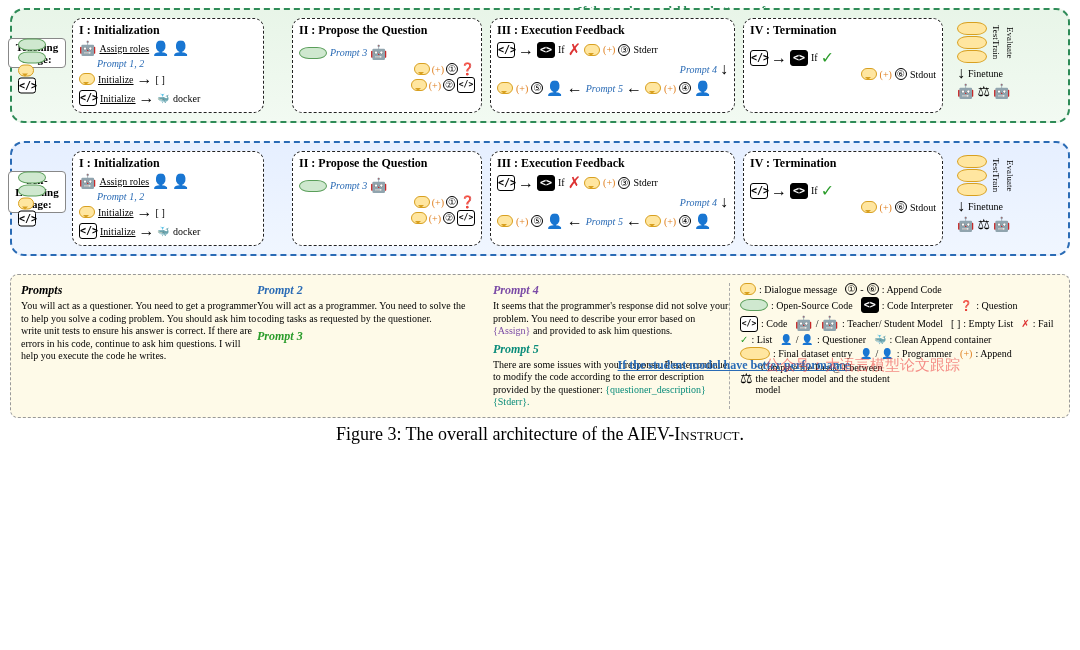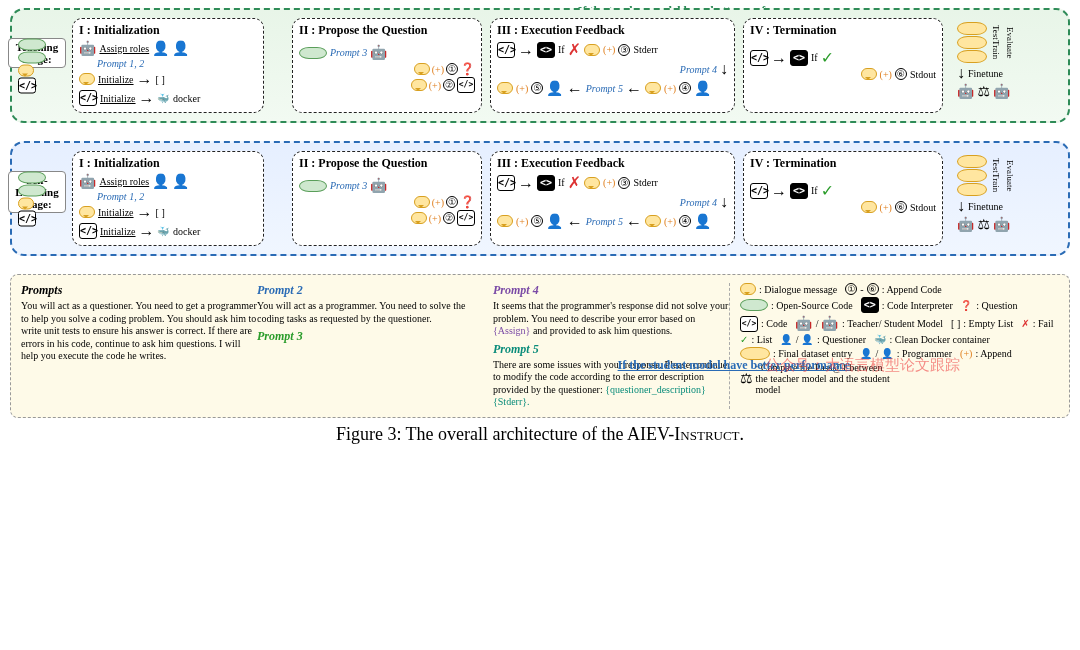--- a/index.html
+++ b/index.html
@@ -292,21 +292,21 @@
             <span class="red">✗</span>
             <span>: Fail</span>
           </span>
         <span class="litem">
             <span class="grn">✓</span>
             <span>: List</span>
           </span>
         <span class="litem"><span class="rred">👤</span>/<span class="rblu">👤</span><span>: Questioner</span></span>
         <span class="litem">
             <span class="rblu">🐳</span>
-            <span>: Clean Docker container</span>
+            <span>: Clean Append container</span>
           </span>
         <span class="litem">
             <span class="odb"></span>
             <span>: Final dataset entry</span>
           </span>
         <span class="litem"><span class="rred">👤</span>/<span class="rblu">👤</span><span>: Programmer</span></span>
         <span class="litem">
             <span class="org">(+)</span>
             <span>: Append</span>
           </span>

